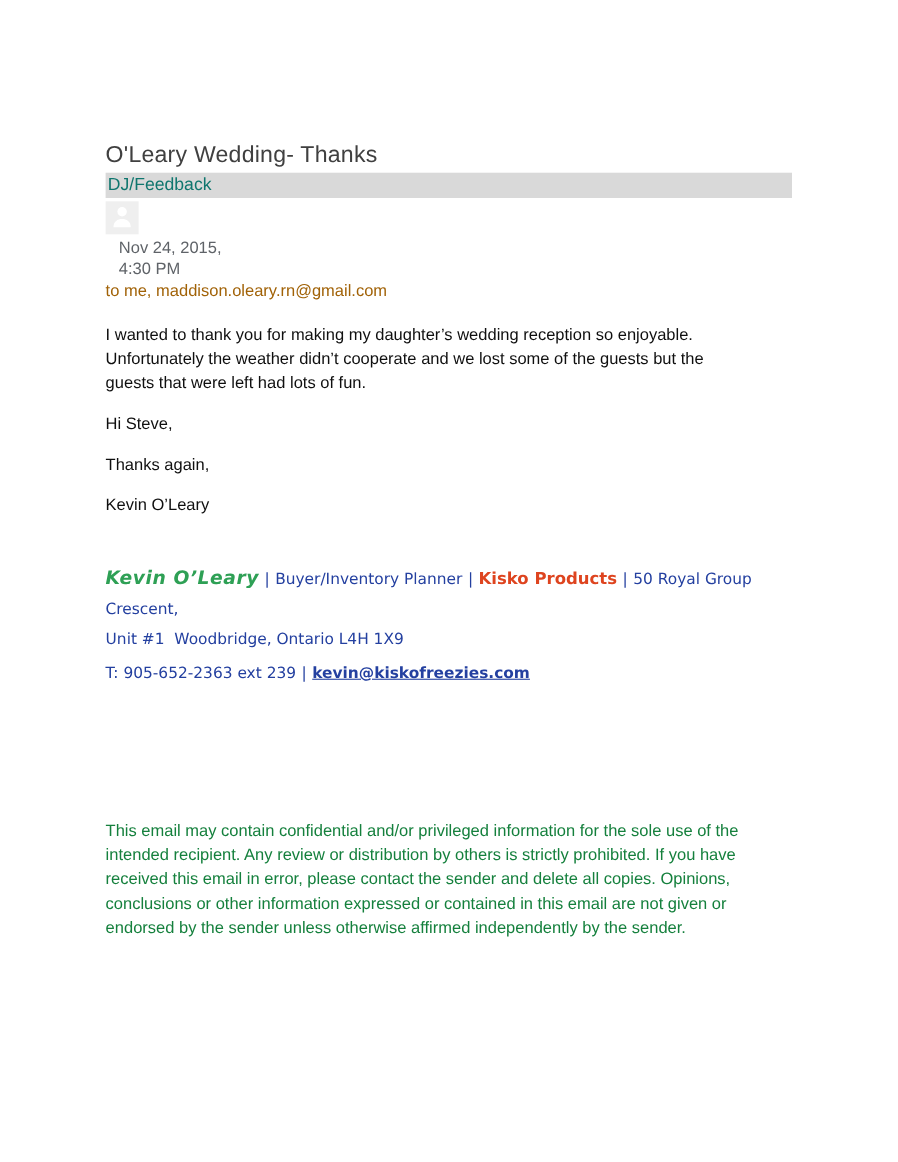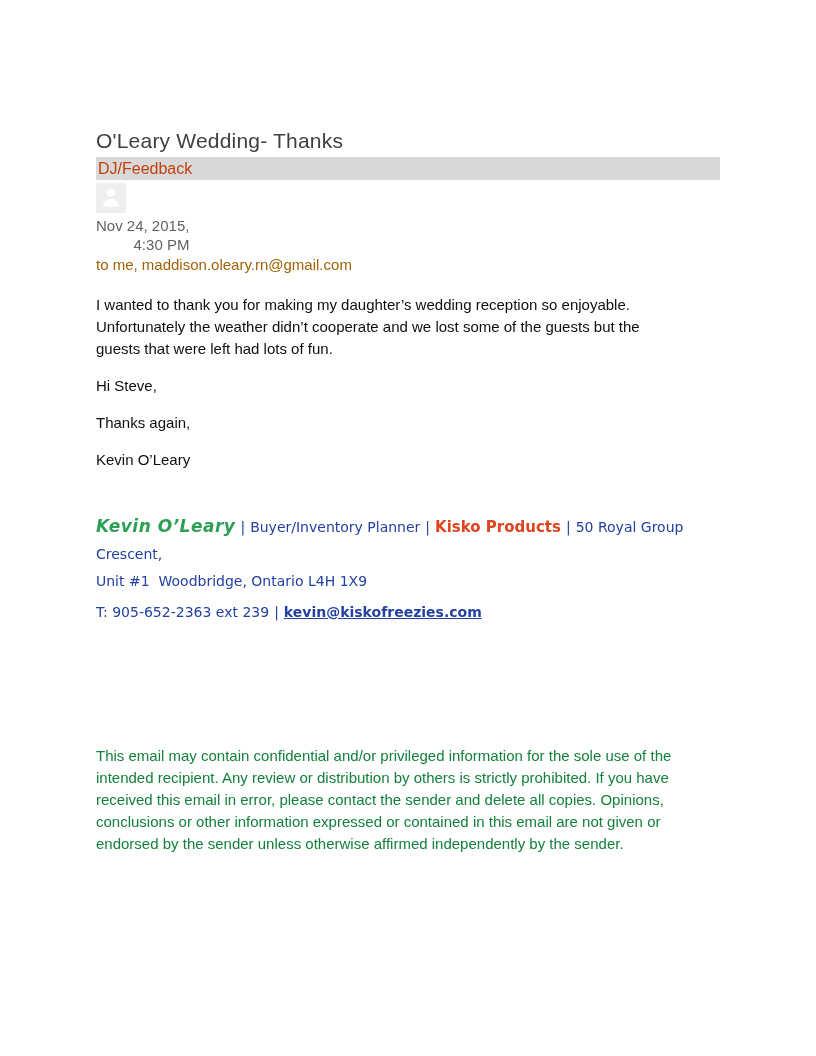--- a/index.html
+++ b/index.html
@@ -7,31 +7,31 @@
   body { font-family: "Liberation Sans", sans-serif; color: #111; }
   .page { width: 816px; height: 1056px; padding: 0 96px; position: relative; }
 
   .subject {
     margin-top: 126px;
     font-size: 21px; line-height: 30px; font-weight: 400; color: #404040;
     letter-spacing: 0.2px;
   }
   .label-bar {
     margin-top: 1px; height: 23px; line-height: 23px;
-    background: #d9d9d9; color: #c2410c; font-size: 16px; padding-left: 2px;
+    background: #d9d9d9; color: #0f766e; font-size: 16px; padding-left: 2px;
   }
   .avatar {
     margin-top: 3px; width: 30px; height: 30px; background: #efefef;
     display: flex; align-items: center; justify-content: center;
   }
   .sender-row {
     margin-top: 3px; display: flex; justify-content: space-between; align-items: flex-start;
   }
   .sender { font-size: 16px; font-weight: 700; color: #212121; line-height: 21px; }
-  .date-block { text-align: right; color: #5f6368; font-size: 15px; line-height: 19px; }
+  .date-block { text-align: left; color: #5f6368; font-size: 15px; line-height: 19px; margin-left: 12px; }
   .to-line { margin-top: 0px; color: #a16207; font-size: 15px; line-height: 21px; }
 
   .email-body { margin-top: 19px; font-size: 15px; line-height: 22px; color: #0f0f0f; }
   .email-body p { white-space: pre-line; margin: 0 0 15px 0; }
 
   .signature { margin-top: 42px; font-family: "DejaVu Sans", sans-serif; }
   .sig-line1 { font-size: 14px; line-height: 27px; color: #2440a0; }
   .sig-name {
     font-style: italic; font-weight: 700; font-size: 17px;
     color: #2ea055; letter-spacing: 0.5px;

